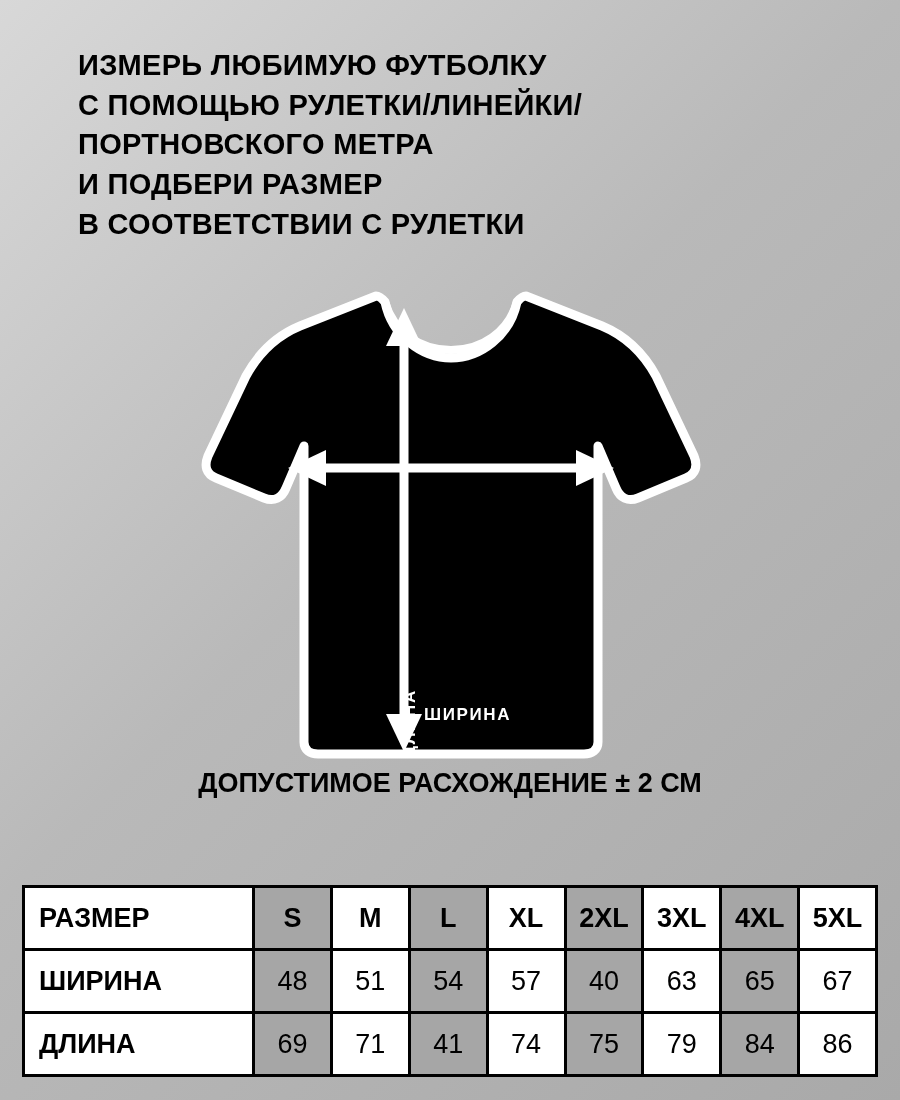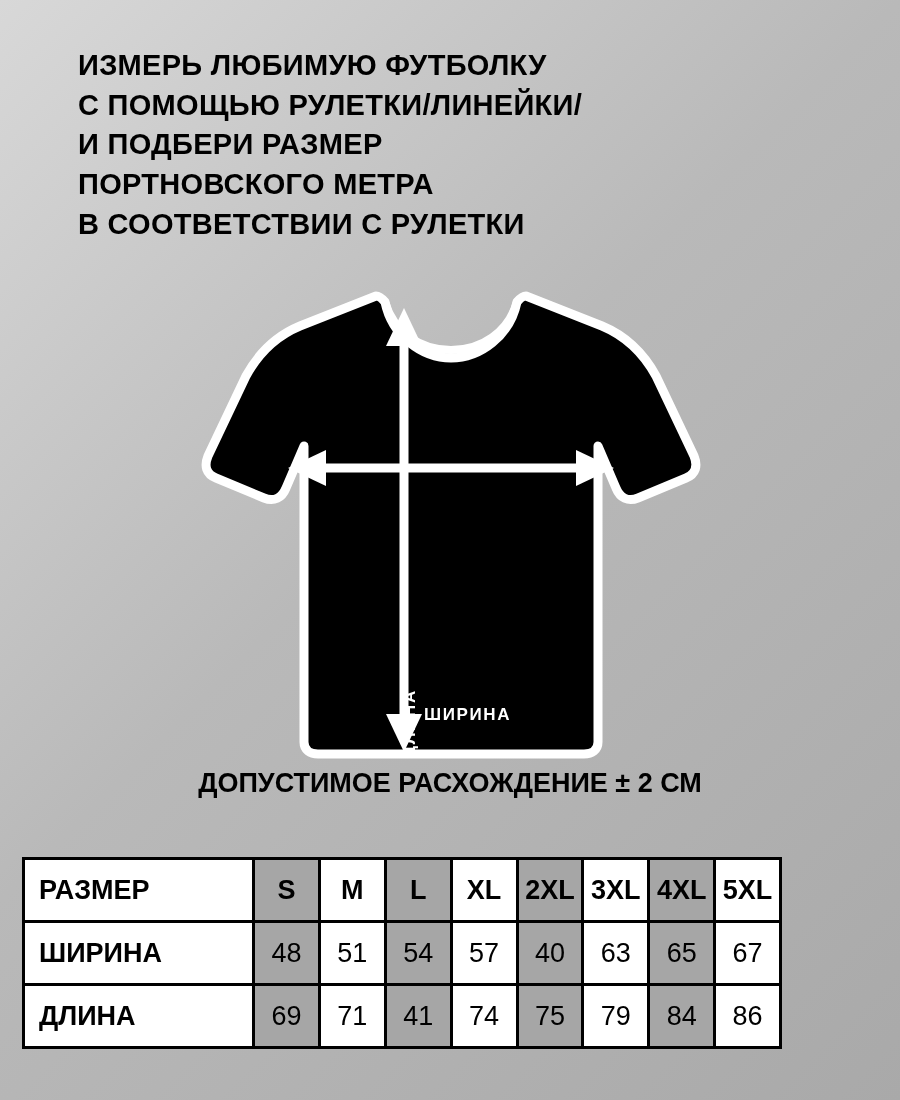--- a/index.html
+++ b/index.html
@@ -76,22 +76,22 @@
     text-align: center;
     font-size: 27px;
     font-weight: bold;
     color: #000;
   }
 
   
   #size-table {
     position: absolute;
     left: 22px;
-    top: 857px;
-    width: 760px;
+    top: 885px;
+    width: 856px;
     border-collapse: collapse;
     table-layout: fixed;
   }
   #size-table td {
     border: 3px solid #000;
     text-align: center;
     font-size: 27px;
     color: #000;
     height: 58px;
     background: #ffffff;
@@ -109,22 +109,22 @@
   #size-table td.head {
     font-weight: bold;
   }
 </style>
 </head>
 <body>
 
 <div id="heading">
   <div class="line">ИЗМЕРЬ ЛЮБИМУЮ ФУТБОЛКУ</div>
   <div class="line">С ПОМОЩЬЮ РУЛЕТКИ/ЛИНЕЙКИ/</div>
+  <div class="line">ПОРТНОВСКОГО МЕТРА</div>
   <div class="line">И ПОДБЕРИ РАЗМЕР</div>
-  <div class="line">ПОРТНОВСКОГО МЕТРА</div>
   <div class="line">В СООТВЕТСТВИИ С РУЛЕТКИ</div>
 </div>
 
 <div id="shirt-area">
 
   <svg id="shirt-svg" viewBox="0 0 540 480">
 
     <path d="M 205 22
              C 205 22, 200 16, 196 16
              L 120 46

